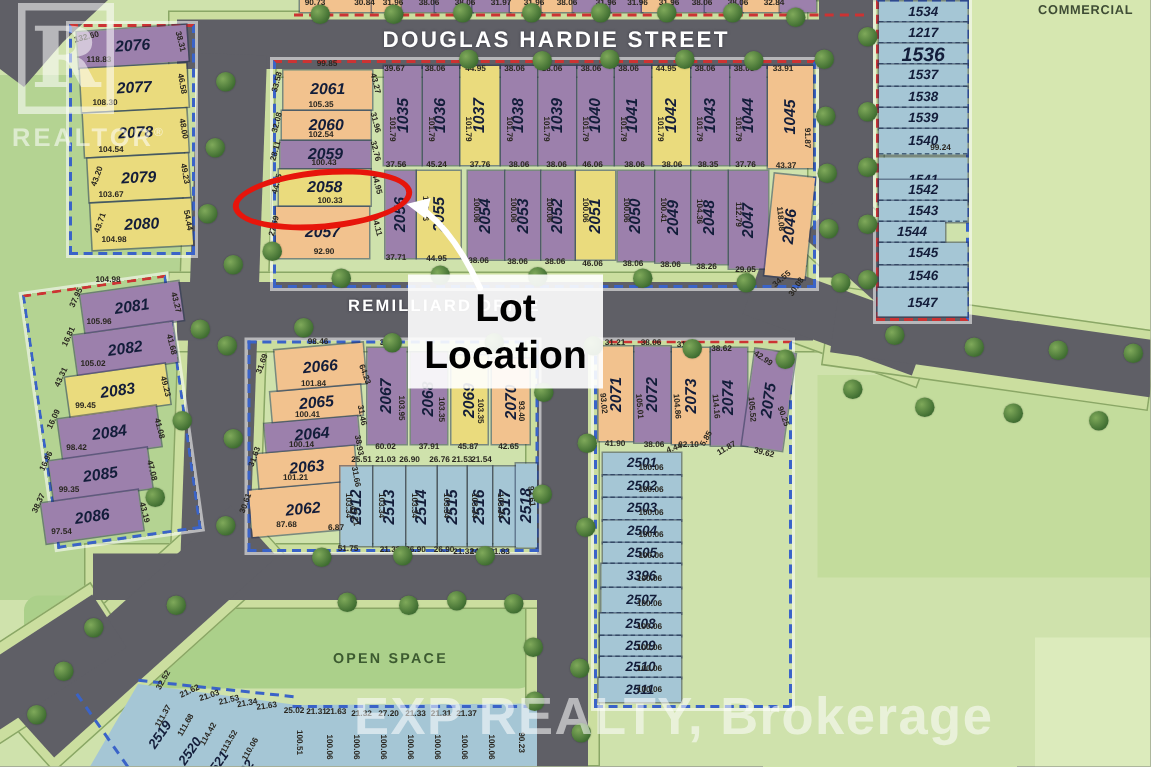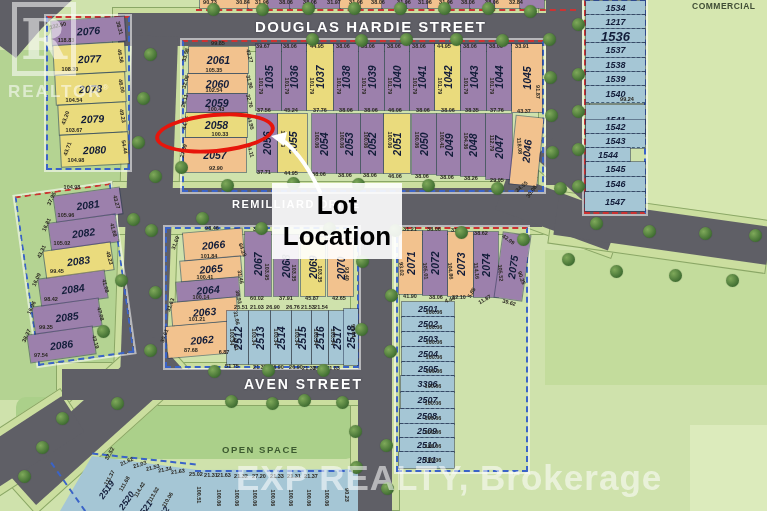--- a/index.html
+++ b/index.html
@@ -662,22 +662,21 @@
       <div class="tree" style="left: 350px; top: 461px;"></div>
       <div class="tree" style="left: 381px; top: 482px;"></div>
       <div class="tree" style="left: 111px; top: 397px;"></div>
       <div class="tree" style="left: 56px; top: 412px;"></div>
       <div class="tree" style="left: 36px; top: 441px;"></div>
       <div class="tree" style="left: 18px; top: 470px;"></div>
     </div>
 
   <div class="street-label" style="left:255px;top:18px;font-size:15px;">DOUGLAS HARDIE STREET</div>
   <div class="street-label" style="left:232px;top:198px;font-size:11px;">REMILLIARD DRIVE</div>
-  <div class="street-label" style="left:244px;top:376px;font-size:14px;letter-spacing:2px;">AVEN STREET</div>
-  <div class="area-label" style="left:222px;top:444px;font-size:9.5px;letter-spacing:1.5px;color:#3c5a30;">OPEN SPACE</div>
+  <div class="area-label" style="left:222px;top:434px;font-size:9.5px;letter-spacing:1.5px;color:#3c5a30;">OPEN SPACE</div>
   <div class="area-label" style="left:692px;top:1px;font-size:8.5px;letter-spacing:.5px;color:#3f4d35;">COMMERCIAL</div>
 
   <div id="highlight-ellipse"></div>
   <svg id="arrow-svg" width="767" height="511">
     <path d="M320,192 C308,166 296,151 285,142" stroke="#ffffff" stroke-width="4" fill="none" stroke-linecap="round"></path>
     <polygon points="271,136 287,132 284,146" fill="#ffffff"></polygon>
   </svg>
   <div id="lot-location-box">
     <div>Lot</div>
     <div>Location</div>

